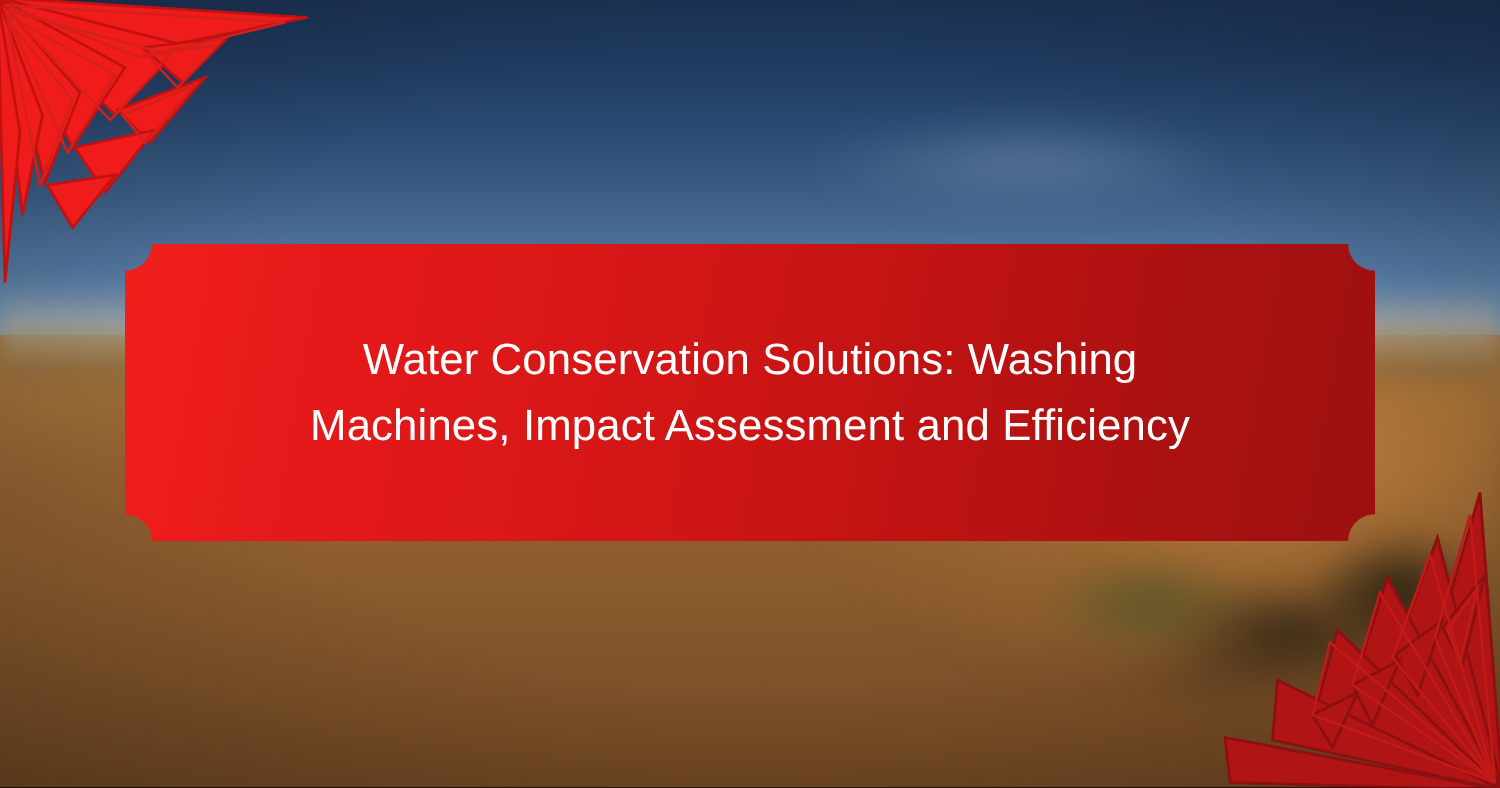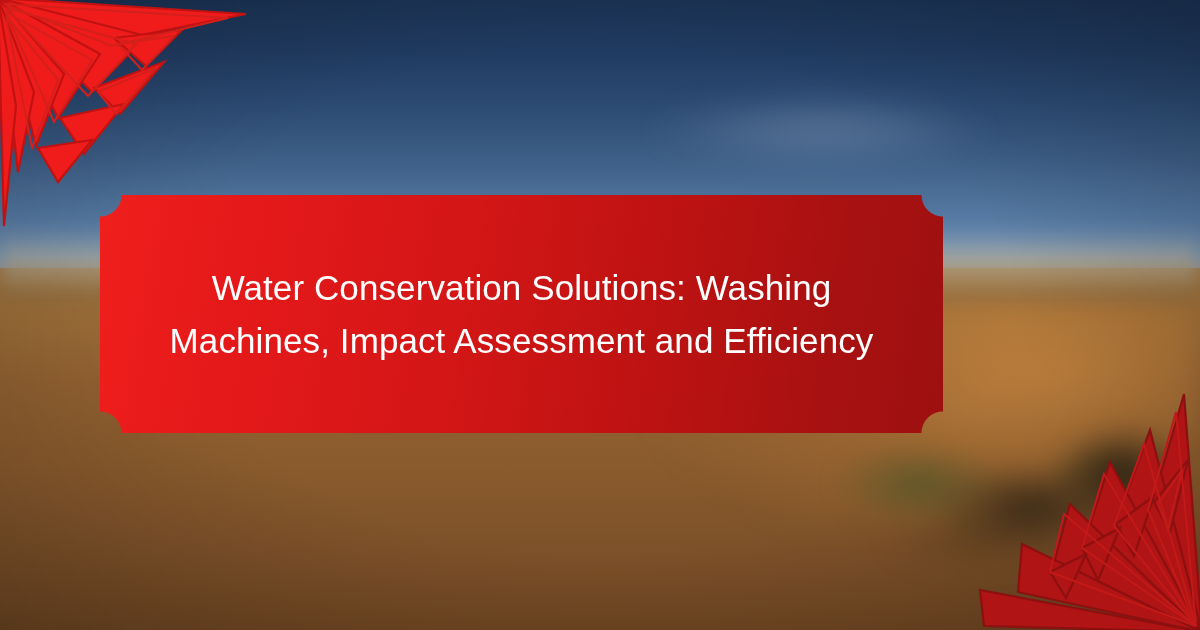--- a/index.html
+++ b/index.html
@@ -112,21 +112,21 @@
     pointer-events: none;
   }
   .ornament-tl { left: -4px; top: -4px; width: 300px; height: 300px; }
   .ornament-br { right: -4px; bottom: -4px; width: 230px; height: 250px; }
 
   
   .banner {
     position: absolute;
     left: 100px;
     top: 195px;
-    width: 843px;
+    width: 1000px;
     height: 238px;
     background: linear-gradient(100deg,
         #ef1f1c 0%,
         #e6191a 16%,
         #d41616 42%,
         #bd1212 66%,
         #a91111 85%,
         #9d1010 100%);
     -webkit-mask-image:
         radial-gradient(circle 22px at 0 0, transparent 0 21px, #000 22px),

